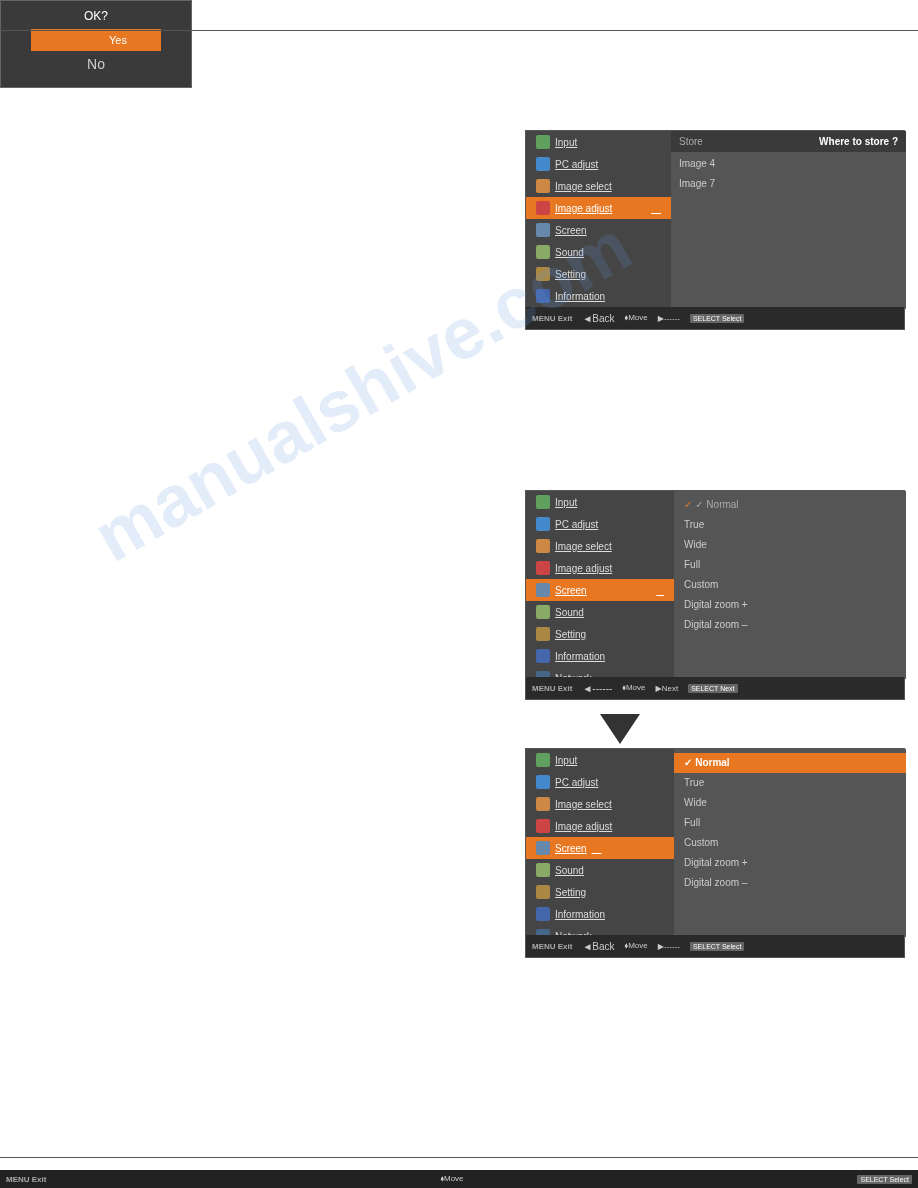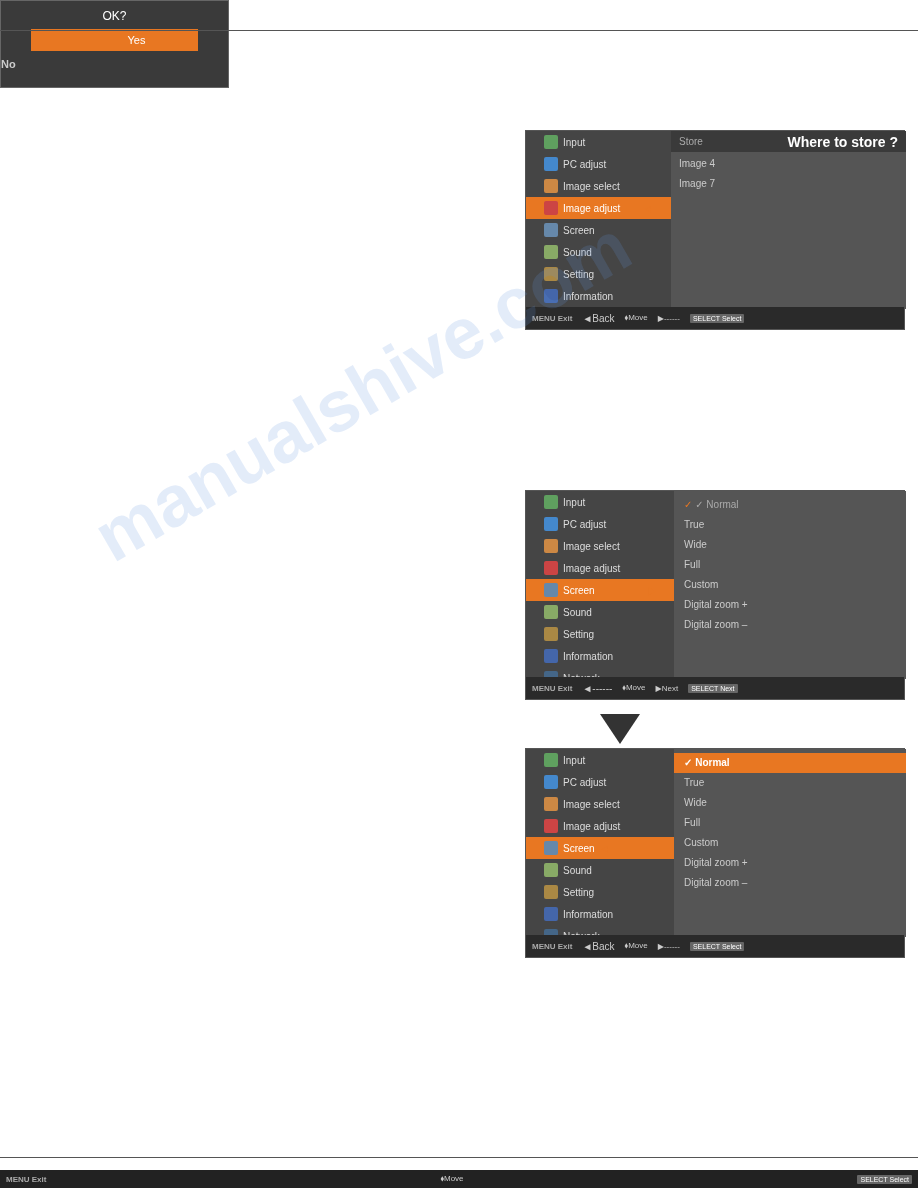--- a/index.html
+++ b/index.html
@@ -83,25 +83,26 @@
       padding: 0 6px;
       gap: 10px;
       font-size: 9px;
       color: #ccc;
     }
 
     .menu-item-row {
       display: flex;
       align-items: center;
       height: 22px;
-      padding: 0 18px;
+      padding: 0 10px;
       gap: 5px;
       color: #ddd;
       font-size: 10px;
       cursor: pointer;
+      text-decoration: underline;
     }
     .menu-item-row.active {
       background: #e87722;
       color: #fff;
     }
     .menu-icon {
       width: 14px;
       height: 14px;
       flex-shrink: 0;
     }
@@ -115,21 +116,21 @@
       justify-content: space-between;
       padding: 0 8px;
       border-bottom: 1px solid #555;
     }
     .store-header-title {
       color: #aaa;
       font-size: 10px;
     }
     .store-header-label {
       color: #fff;
-      font-size: 14px;
+      font-size: 10px;
       font-weight: bold;
     }
 
     .store-item {
       display: flex;
       align-items: center;
       height: 20px;
       padding: 0 8px;
       color: #ccc;
       font-size: 10px;
@@ -147,21 +148,21 @@
     }
     .arrow-left {
       color: #e87722;
       font-size: 10px;
     }
 
     
     .panel2 {
       left: 504px;
       top: 348px;
-      width: 229px;
+      width: 192px;
       height: 88px;
       background: #3a3a3a;
       border: 1px solid #666;
     }
 
     .ok-title {
       text-align: center;
       color: #fff;
       font-size: 12px;
       padding: 8px 0 6px;
@@ -171,26 +172,25 @@
       color: #fff;
       text-align: center;
       height: 22px;
       line-height: 22px;
       font-size: 11px;
       margin: 0 30px 4px;
       cursor: pointer;
       padding-left: 44px;
     }
     .ok-no {
-      text-align: left;
+      text-align: center;
       color: #ccc;
-      font-size: 11px;
+      font-size: 14px;
       height: 18px;
       line-height: 18px;
-      font-weight: bold;
     }
 
     .ok-statusbar {
       position: absolute;
       bottom: 0; left: 0; right: 0;
       height: 18px;
       background: #222;
       display: flex;
       align-items: center;
       justify-content: space-between;

